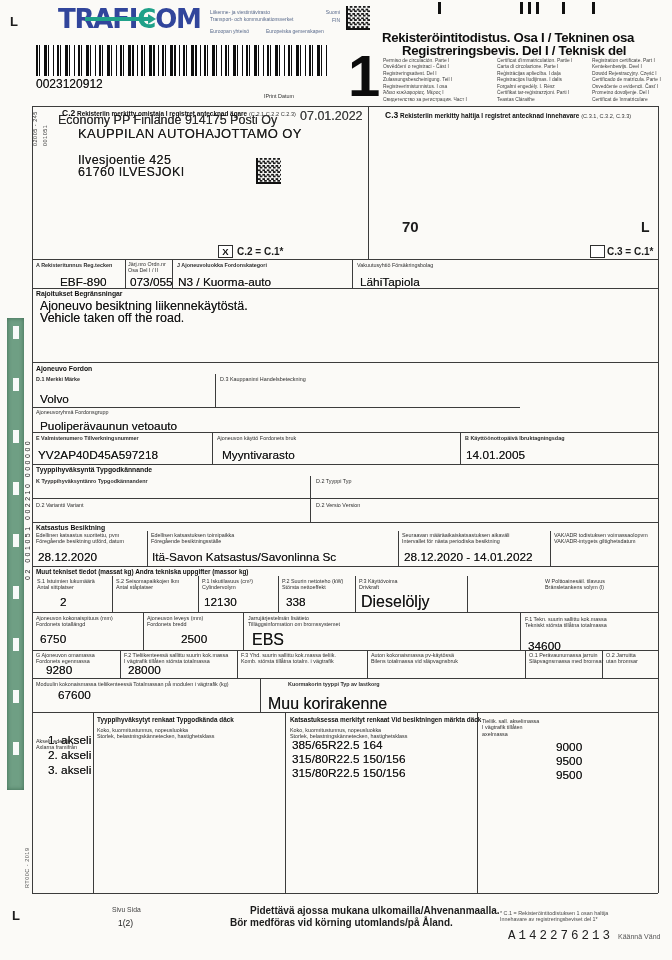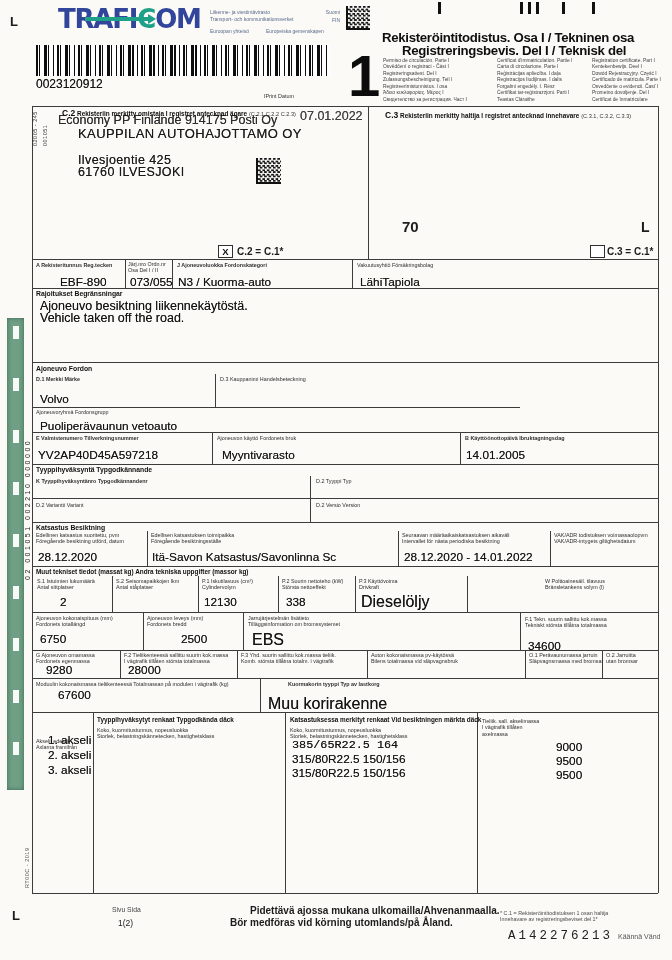--- a/index.html
+++ b/index.html
@@ -284,21 +284,21 @@
 Storlek, belastningskännetecken, hastighetsklass</div>
   <div class="abs lbl" style="left:482px;top:718px;">Tieliik. sall. akselimassa
 I vägtrafik tillåten
 axelmassa</div>
   <div class="abs lbl" style="left:36px;top:738px;">Akselit edestä
 Axlarna framifrån</div>
 
   <div class="abs val" style="left:48px;top:733px;">1. akseli</div>
   <div class="abs val" style="left:48px;top:748px;">2. akseli</div>
   <div class="abs val" style="left:48px;top:763px;">3. akseli</div>
-  <div class="abs val" style="left:292px;top:738px;font-family:Liberation Mono, monospace;">385/65R22.5 164</div>
+  <div class="abs val" style="left:292px;top:738px;">385/65R22.5 164</div>
   <div class="abs val" style="left:292px;top:752px;">315/80R22.5 150/156</div>
   <div class="abs val" style="left:292px;top:766px;">315/80R22.5 150/156</div>
   <div class="abs val" style="left:556px;top:740px;">9000</div>
   <div class="abs val" style="left:556px;top:754px;">9500</div>
   <div class="abs val" style="left:556px;top:768px;">9500</div>
   <div class="abs hl" style="left:32px;top:893px;width:626px;"></div>
 
   <div class="abs" style="left:12px;top:908px;font-size:13px;font-weight:bold;">L</div>
   <div class="abs" style="left:112px;top:906px;font-size:6.8px;color:#444;">Sivu Sida</div>
   <div class="abs" style="left:118px;top:918px;font-size:8.5px;color:#222;">1(2)</div>

